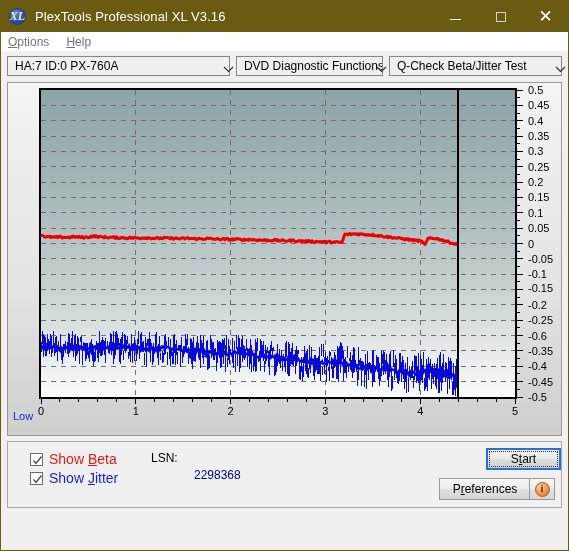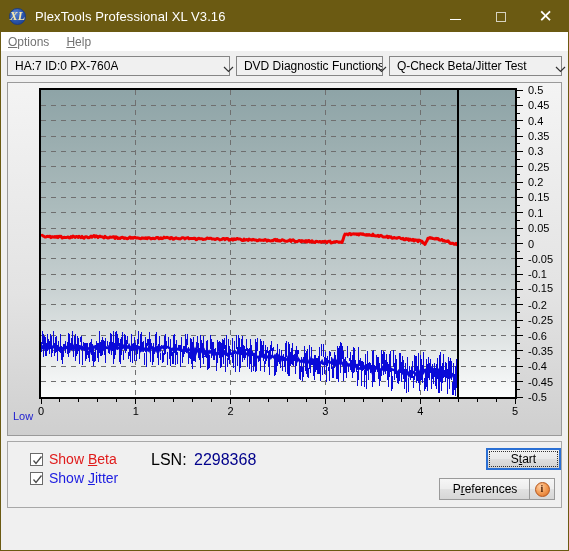--- a/index.html
+++ b/index.html
@@ -128,22 +128,22 @@
   #row-jitter{left:22px;top:28px;}
   .checkbox{
     width:13px;height:13px;border:1px solid #6a6a6a;background:#fff;
     box-sizing:border-box;margin-right:6px;position:relative;
   }
   .checkbox svg{position:absolute;left:1px;top:1px;}
   .chk-label-beta{color:#e01b1b;}
   .chk-label-jitter{color:#1b1be0;}
   .chk-label u{text-decoration:underline;}
 
-  #lsn-label{position:absolute;left:143px;top:9px;font-size:16px;color:#000;}
-  #lsn-value{position:absolute;left:186px;top:9px;font-size:16px;color:#00008b;}
+  #lsn-label{position:absolute;left:143px;top:9px;font-size:12px;color:#000;}
+  #lsn-value{position:absolute;left:186px;top:26px;font-size:12px;color:#00008b;}
 
   .btn{
     position:absolute;
     background:linear-gradient(180deg,#f6f6f6 0%,#ededed 48%,#e1e1e1 52%,#d6d6d6 100%);
     border:1px solid #9a9a9a;
     font-size:12px;color:#000;
     display:flex;align-items:center;justify-content:center;
     box-sizing:border-box;
   }
   .btn u{text-decoration:underline;}

